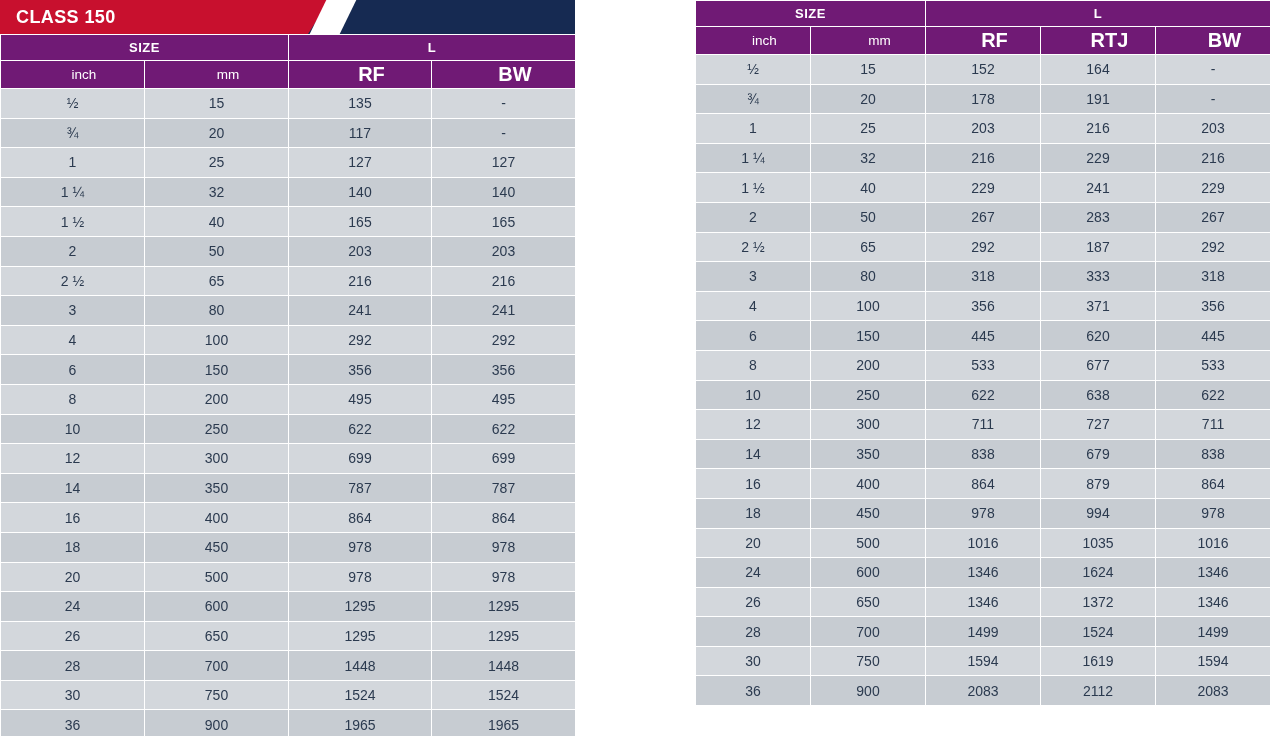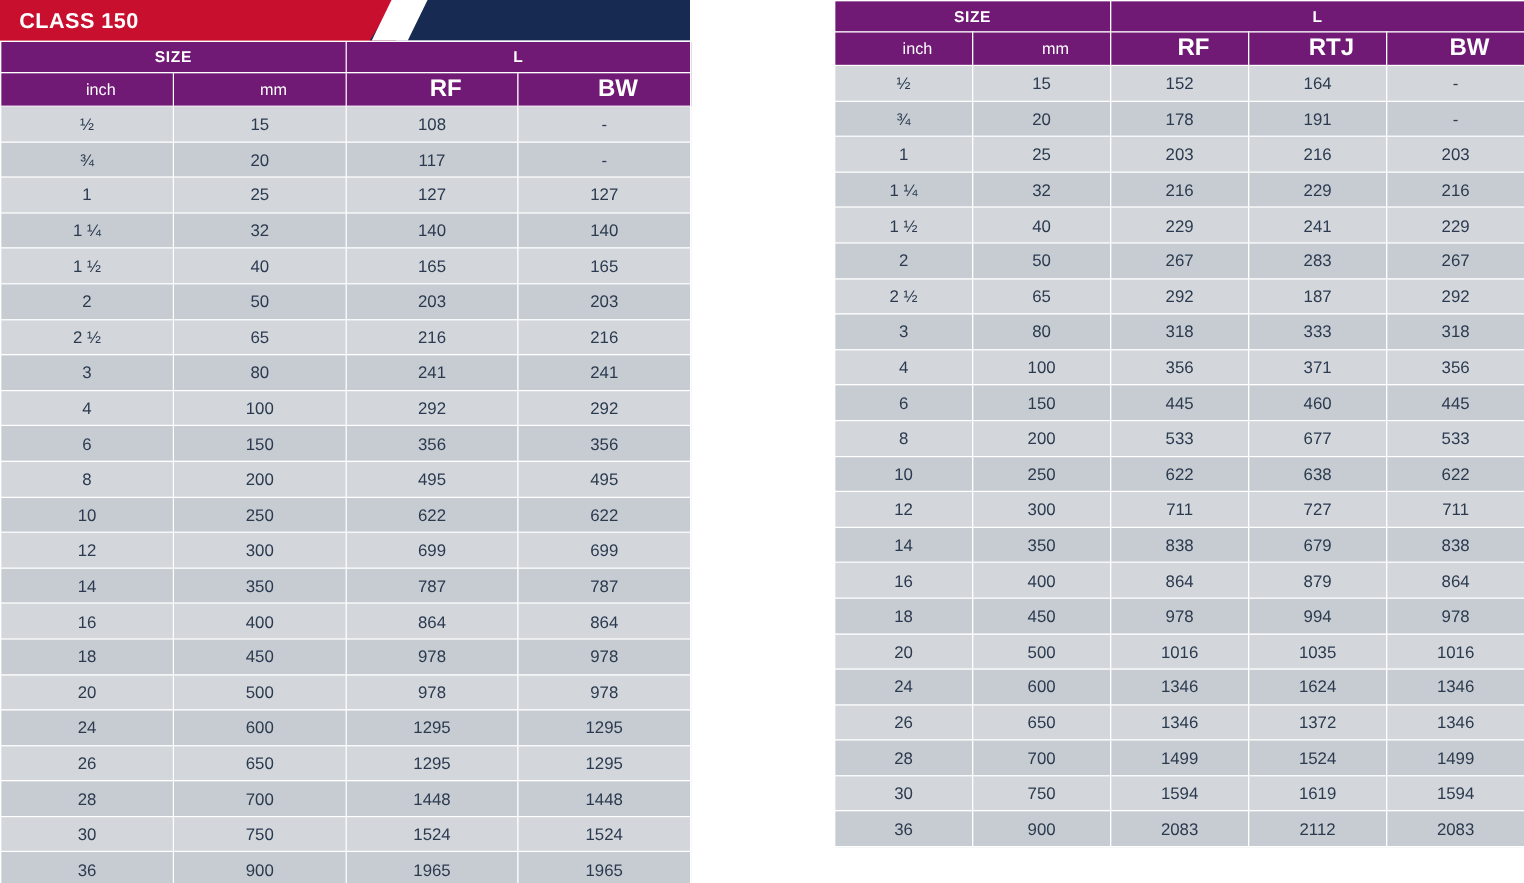--- a/index.html
+++ b/index.html
@@ -143,21 +143,21 @@
           <th class="unit">inch</th>
           <th class="unit">mm</th>
           <th class="big">RF</th>
           <th class="big">BW</th>
         </tr>
       </thead>
       <tbody>
           <tr>
             <td>½</td>
             <td>15</td>
-            <td>108</td>
+            <td>135</td>
             <td>-</td>
           </tr>
           <tr class="alt">
             <td>¾</td>
             <td>20</td>
             <td>117</td>
             <td>-</td>
           </tr>
           <tr>
             <td>1</td>
@@ -366,21 +366,21 @@
             <td>4</td>
             <td>100</td>
             <td>356</td>
             <td>371</td>
             <td>356</td>
           </tr>
           <tr class="alt">
             <td>6</td>
             <td>150</td>
             <td>445</td>
-            <td>460</td>
+            <td>620</td>
             <td>445</td>
           </tr>
           <tr>
             <td>8</td>
             <td>200</td>
             <td>533</td>
             <td>677</td>
             <td>533</td>
           </tr>
           <tr class="alt">

